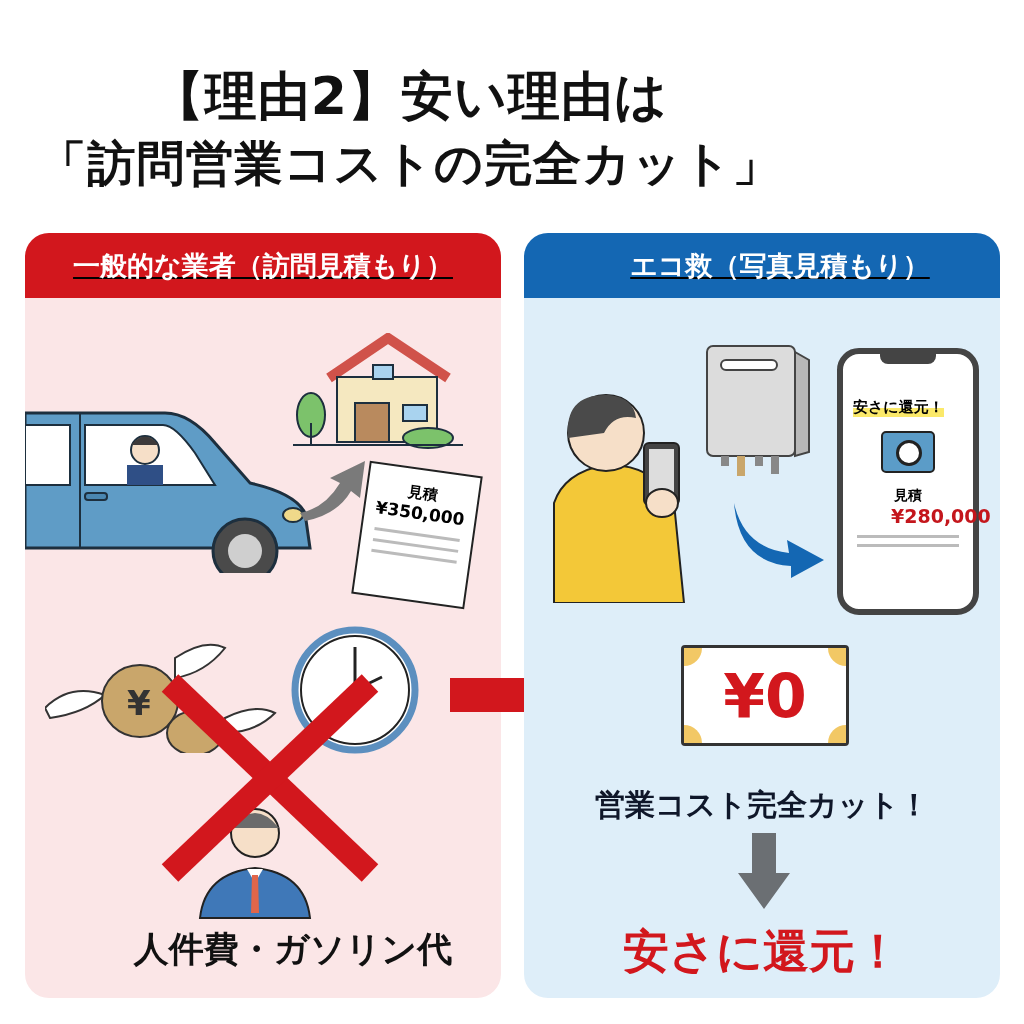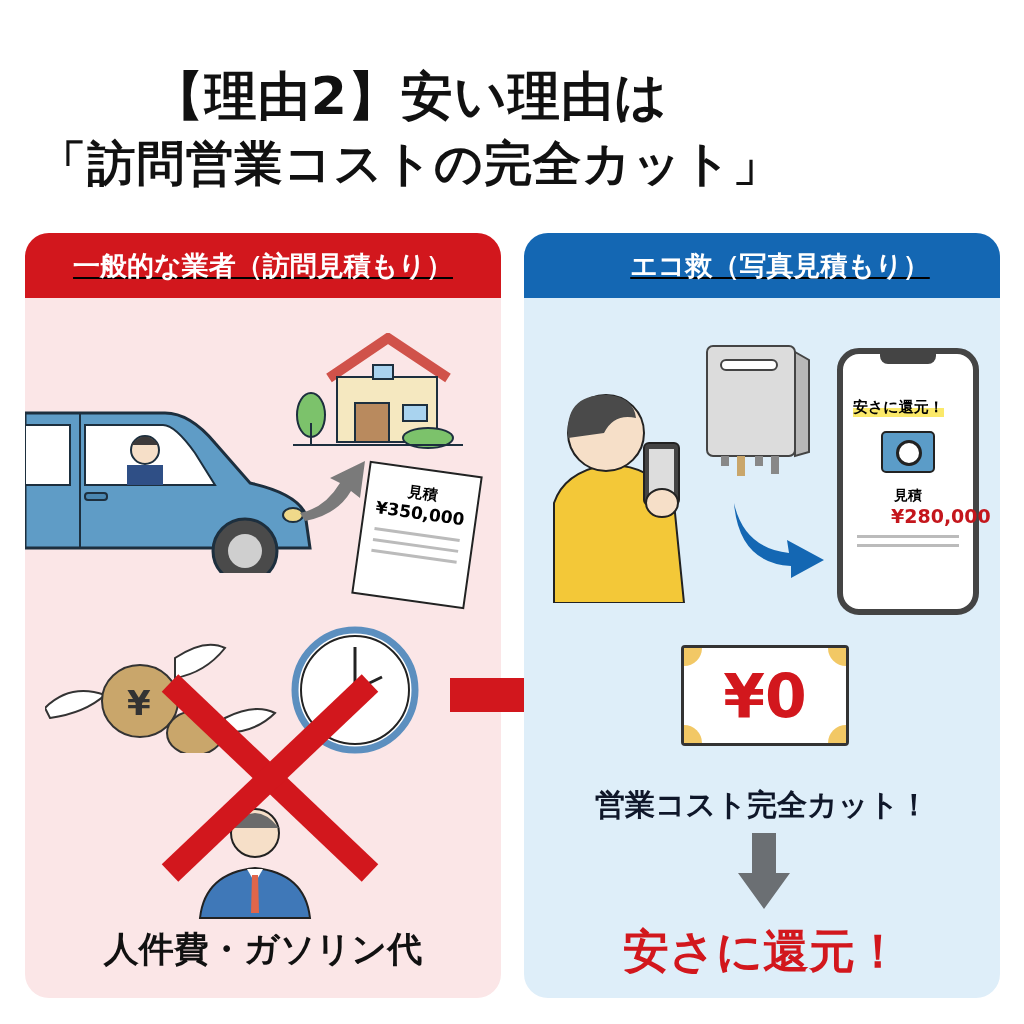--- a/index.html
+++ b/index.html
@@ -85,21 +85,21 @@
     <path d="M5 115 Q10 70 60 65 Q110 70 115 115 Z" fill="#3f78b8" stroke="#222" stroke-width="2"></path>
     <path d="M52 66 L60 80 L68 66 Z" fill="#fff"></path>
     <path d="M57 72 L63 72 L64 110 L56 110 Z" fill="#e0664a"></path>
   </svg>
 
   <svg class="abs" style="left:135px;top:440px" width="220" height="210">
     <line x1="10" y1="10" x2="210" y2="200" stroke="#d2171d" stroke-width="24"></line>
     <line x1="210" y1="10" x2="10" y2="200" stroke="#d2171d" stroke-width="24"></line>
   </svg>
 
-  <div class="txt" style="left:0;width:476px;text-align:center;top:693px;font-size:35px;color:#111;">人件費・ガソリン代</div>
+  <div class="txt" style="left:0;width:476px;text-align:center;top:693px;font-size:35px;color:#111;padding-left:30px;">人件費・ガソリン代</div>
 </div>
 
 <svg class="abs" style="left:450px;top:650px;position:absolute" width="210" height="90">
   <path d="M0 28 L140 28 L140 5 L205 45 L140 85 L140 62 L0 62 Z" fill="#d2171d"></path>
 </svg>
 
 <div class="panel right">
   <div class="phead">エコ救（写真見積もり）</div>
 
   <svg class="abs" style="left:20px;top:150px" width="160" height="220">

